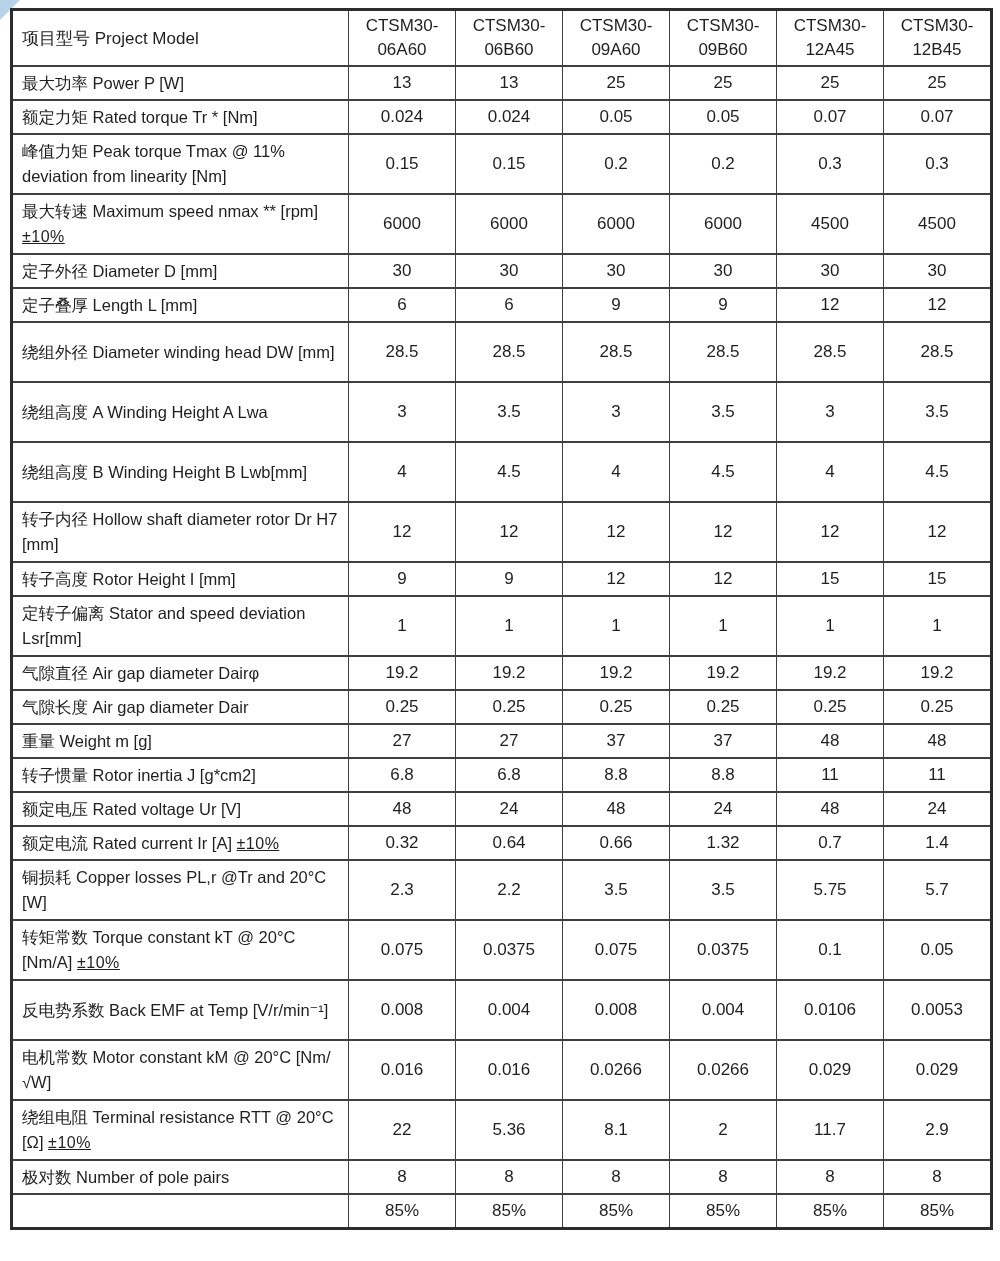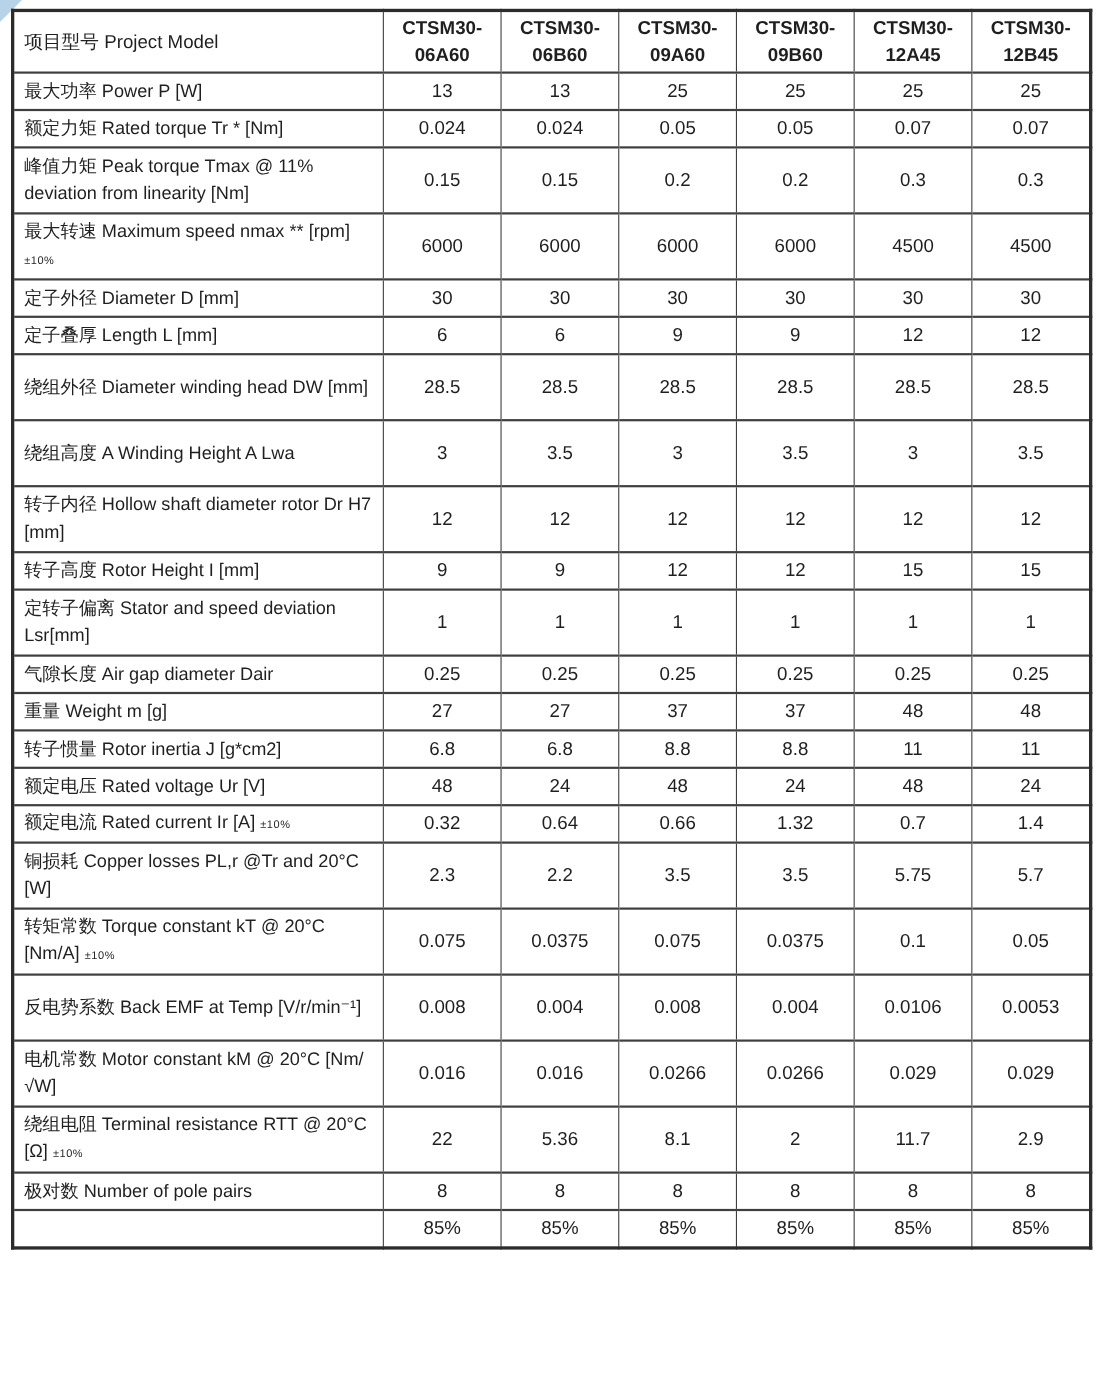--- a/index.html
+++ b/index.html
@@ -19,26 +19,26 @@
   th,td{border:2px solid #3f3f3f;border-left-width:1px;border-right-width:1px;vertical-align:middle;}
   thead tr{border-bottom:1px solid #c2410c;}
   .label-cell{
     text-align:left;padding:2px 6px 2px 9px;
     font-size:16.5px;line-height:25px;
   }
   .header-label-cell{
     text-align:left;padding:2px 6px 2px 9px;font-size:17px;font-weight:normal;height:50px;
   }
   .model-cell{
-    font-weight:bold;font-size:17px;line-height:24px;text-align:center;padding:2px 0;
+    font-weight:normal;font-size:17px;line-height:24px;text-align:center;padding:2px 0;
   }
   .value-cell{text-align:center;font-size:17px;padding:1px 2px;}
   .row td{height:28px;}
   .row.tall td{height:54px;}
-  .small-suffix{font-size:10px;letter-spacing:0.5px;}
+  .small-suffix{font-size:16px;letter-spacing:0.5px;text-decoration:underline;}
 </style>
 </head>
 <body>
 
 <div class="corner-artifact"></div>
 
 <table class="spec">
   <colgroup>
     <col style="width:337px">
     <col style="width:107px">
@@ -144,20 +144,29 @@
       <tr class="row tall">
         <td class="label-cell"><span>绕组高度 A Winding Height A Lwa</span></td>
         <td class="value-cell">3</td>
         <td class="value-cell">3.5</td>
         <td class="value-cell">3</td>
         <td class="value-cell">3.5</td>
         <td class="value-cell">3</td>
         <td class="value-cell">3.5</td>
       </tr>
       <tr class="row tall">
+        <td class="label-cell"><span>绕组高度 B Winding Height B Lwb[mm]</span></td>
+        <td class="value-cell">4</td>
+        <td class="value-cell">4.5</td>
+        <td class="value-cell">4</td>
+        <td class="value-cell">4.5</td>
+        <td class="value-cell">4</td>
+        <td class="value-cell">4.5</td>
+      </tr>
+      <tr class="row tall">
         <td class="label-cell"><span>转子内径 Hollow shaft diameter rotor Dr H7 [mm]</span></td>
         <td class="value-cell">12</td>
         <td class="value-cell">12</td>
         <td class="value-cell">12</td>
         <td class="value-cell">12</td>
         <td class="value-cell">12</td>
         <td class="value-cell">12</td>
       </tr>
       <tr class="row">
         <td class="label-cell"><span>转子高度 Rotor Height I [mm]</span></td>
@@ -169,20 +178,29 @@
         <td class="value-cell">15</td>
       </tr>
       <tr class="row tall">
         <td class="label-cell"><span>定转子偏离 Stator and speed deviation Lsr[mm]</span></td>
         <td class="value-cell">1</td>
         <td class="value-cell">1</td>
         <td class="value-cell">1</td>
         <td class="value-cell">1</td>
         <td class="value-cell">1</td>
         <td class="value-cell">1</td>
+      </tr>
+      <tr class="row">
+        <td class="label-cell"><span>气隙直径  Air gap diameter Dairφ</span></td>
+        <td class="value-cell">19.2</td>
+        <td class="value-cell">19.2</td>
+        <td class="value-cell">19.2</td>
+        <td class="value-cell">19.2</td>
+        <td class="value-cell">19.2</td>
+        <td class="value-cell">19.2</td>
       </tr>
       <tr class="row">
         <td class="label-cell"><span>气隙长度  Air gap diameter Dair</span></td>
         <td class="value-cell">0.25</td>
         <td class="value-cell">0.25</td>
         <td class="value-cell">0.25</td>
         <td class="value-cell">0.25</td>
         <td class="value-cell">0.25</td>
         <td class="value-cell">0.25</td>
       </tr>

